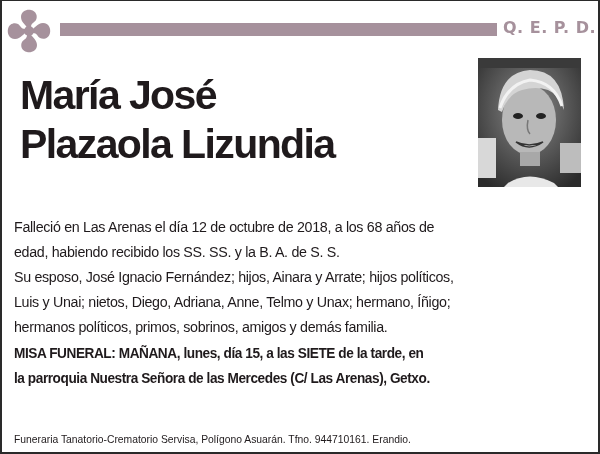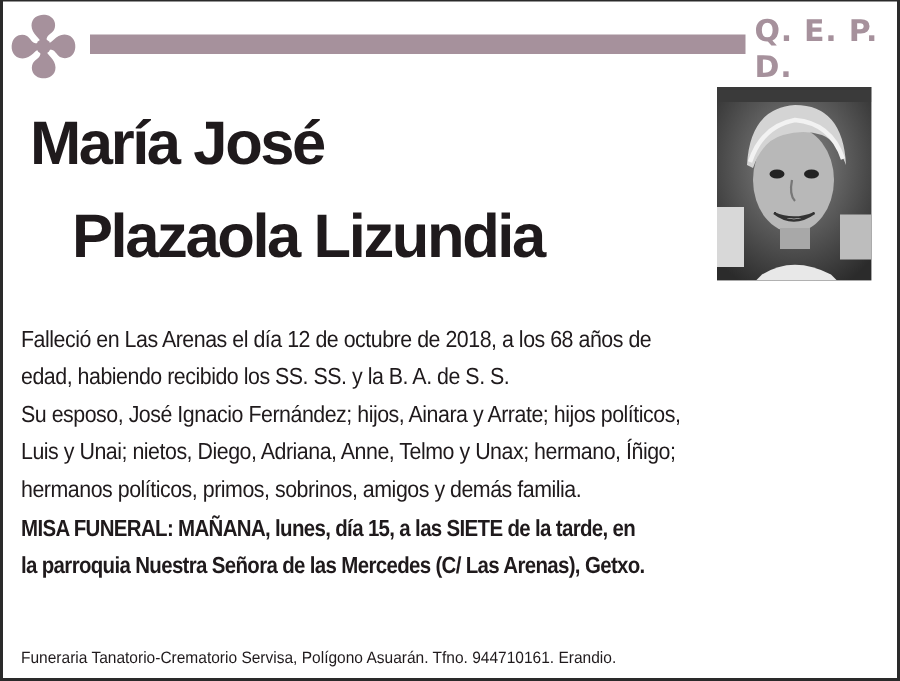--- a/index.html
+++ b/index.html
@@ -6,32 +6,32 @@
   body { width: 600px; height: 454px; position: relative; overflow: hidden; }
   .frame {
     position: absolute; left: 0; top: 0; width: 596px; height: 451px;
     border-left: 2px solid #2a2a2a; border-bottom: 2px solid #2a2a2a; border-right: 2px solid #2a2a2a;
     border-top: 1px solid #2a2a2a;
     box-sizing: content-box;
   }
   .logo { position: absolute; left: 6px; top: 8px; width: 46px; height: 46px; }
   .bar { position: absolute; left: 60px; top: 23px; width: 437px; height: 13px; background: #a6919c; }
   .qepd {
-    position: absolute; left: 503px; top: 8px;
-    font-family: "DejaVu Sans", sans-serif; font-weight: bold; font-size: 20px;
+    position: absolute; left: 503px; top: 18px;
+    font-family: "DejaVu Sans", sans-serif; font-weight: bold; font-size: 16px;
     color: #a6919c; letter-spacing: 0.5px;
   }
   .name {
     position: absolute; left: 20px;
     font-family: Liberation Sans, sans-serif; font-weight: bold;
     font-size: 41px; color: #1f1a1c; letter-spacing: -1.6px; line-height: 1;
     white-space: nowrap;
   }
   .name.l1 { top: 75px; }
-  .name.l2 { top: 137px; margin-left: 28px; }
+  .name.l2 { top: 124px; }
   .photo {
     position: absolute; left: 478px; top: 58px; width: 103px; height: 129px;
     background: #777; overflow: hidden;
   }
   .body {
     position: absolute; left: 14px;
     font-family: "Liberation Sans", sans-serif; font-size: 15.5px; color: #1f1a1c;
     line-height: 25px; letter-spacing: -0.35px; white-space: nowrap;
     transform: scaleX(0.92); transform-origin: left top;
   }

